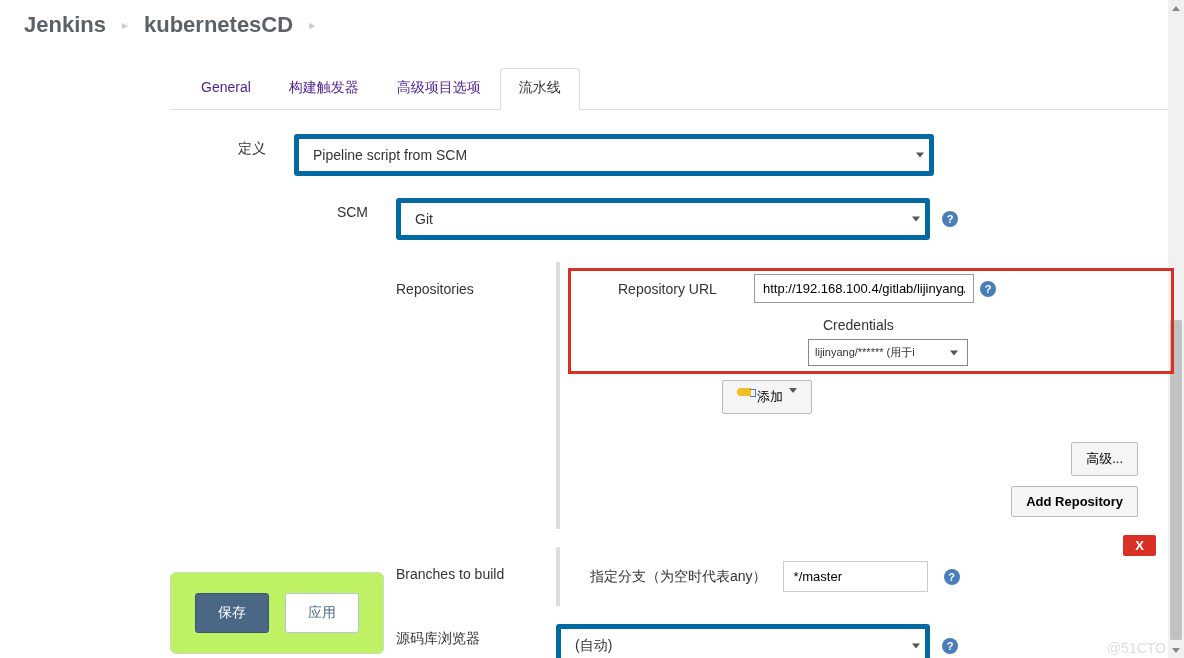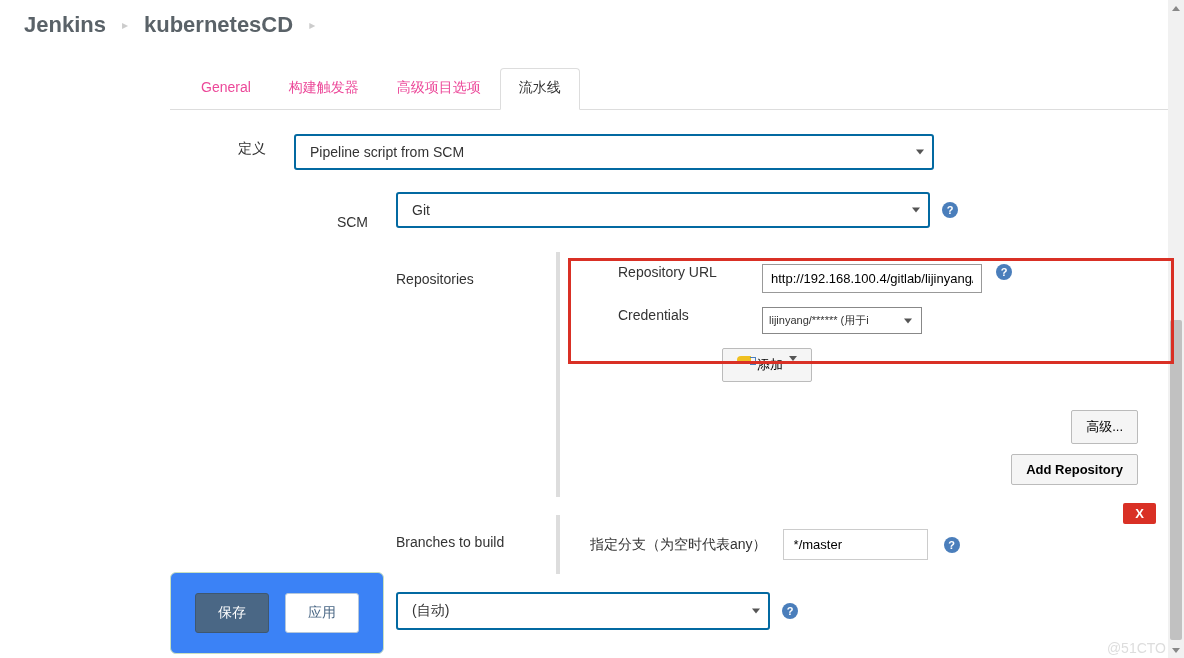--- a/index.html
+++ b/index.html
@@ -35,21 +35,21 @@
       position: relative;
     }
     .tabs {
       display: flex;
       gap: 0;
       padding: 16px 12px 0 12px;
       border-bottom: 1px solid #ddd;
     }
     .tab {
       padding: 10px 18px 12px;
-      color: #ec4899;
+      color: #4c1d95;
       cursor: pointer;
       border: 1px solid transparent;
       border-bottom: none;
       position: relative;
       top: 1px;
     }
     .tab.active {
       color: #333;
       border: 1px solid #ddd;
       border-bottom: 1px solid #fff;
@@ -67,30 +67,29 @@
     .row-label {
       width: 108px;
       text-align: right;
       padding-right: 28px;
       padding-top: 6px;
       color: #333;
       flex-shrink: 0;
     }
     .row-label.wide {
       width: 210px;
-      margin-top: 16px;
     }
     .row-content {
       flex: 1;
       display: flex;
       align-items: center;
       gap: 12px;
     }
     .select {
-      border: 2px solid #0369a1;
+      border: 5px solid #0369a1;
       border-radius: 3px;
       padding: 8px 30px 8px 14px;
       font-size: 14px;
       background: #fff;
       appearance: none;
       position: relative;
       cursor: pointer;
     }
     .select-wrap {
       position: relative;
@@ -142,23 +141,23 @@
       border: 3px solid #d93025;
       top: 6px;
       left: 8px;
       right: -6px;
       height: 106px;
       pointer-events: none;
       z-index: 5;
     }
     .inner-row {
       display: flex;
-      align-items: flex-start;
+      align-items: center;
       margin-bottom: 14px;
-      gap: 14px;
+      gap: 6px;
     }
     .inner-label {
       width: 130px;
       text-align: left;
     }
     .text-input {
       border: 1px solid #999;
       padding: 6px 8px;
       font-size: 13px;
       width: 220px;
@@ -226,21 +225,21 @@
     }
     .footer-box {
       position: absolute;
       left: 170px;
       bottom: 4px;
       border: 1px solid #c8e0c0;
       border-radius: 6px;
       padding: 20px 24px;
       display: flex;
       gap: 16px;
-      background: #3b82f6;
+      background: #bef264;
     }
     .btn-primary {
       background: #4a6785;
       color: #fff;
       border: 1px solid #3e5770;
       padding: 10px 22px;
       font-size: 14px;
       cursor: pointer;
       border-radius: 3px;
     }
@@ -355,21 +354,21 @@
 
     <div class="repo-outer" style="margin-left:210px; position:relative;">
       <div class="repo-label-col">Repositories</div>
       <div class="repo-panel">
         <div class="highlight-box"></div>
         <div class="inner-row" style="padding-left:40px;">
           <div class="inner-label">Repository URL</div>
           <input class="text-input" value="http://192.168.100.4/gitlab/lijinyang/k" style="">
           <span class="help-icon">?</span>
         </div>
-        <div class="inner-row" style="padding-left:40px;">
+        <div class="inner-row" style="padding-left:40px;flex-direction:column;">
           <div class="inner-label">Credentials</div>
           <div class="select-wrap">
             <div class="cred-select">lijinyang/****** (用于i</div>
           </div>
         </div>
         <div class="add-btn-row">
           <button class="btn">
             <span class="key-ico"></span>
             <span>添加</span>
             <span class="caret-down"></span>
@@ -391,20 +390,21 @@
         <div class="delete-x">X</div>
         <div class="branch-row">
           <div class="branch-label">指定分支（为空时代表any）</div>
           <input class="branch-input" value="*/master" style="">
           <span class="help-icon">?</span>
         </div>
       </div>
     </div>
 
     <div class="row" style="margin-left:210px; margin-top:18px; position:relative;">
+      <div style="width:160px; text-align:left; padding-top:6px;">源码库浏览器</div>
       <div class="row-content">
         <div class="select-wrap" style="width:374px">
           <div class="select" style="width:100%">(自动)</div>
         </div>
         <span class="help-icon">?</span>
       </div>
     </div>
 
   </div>
 </div>

